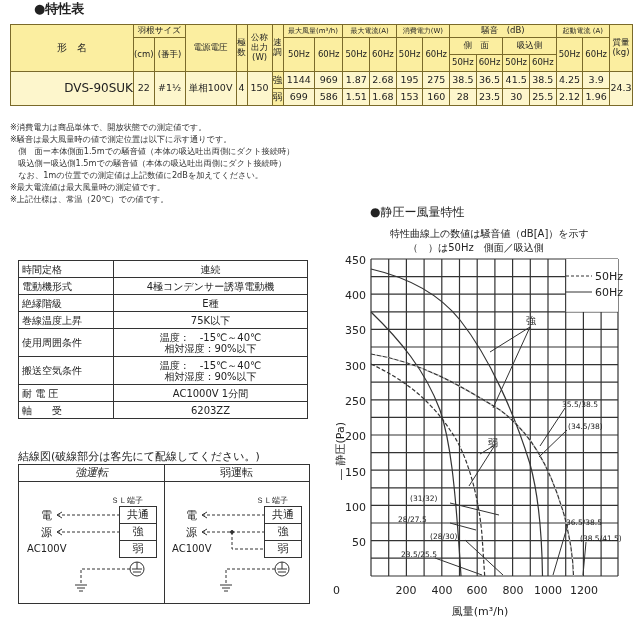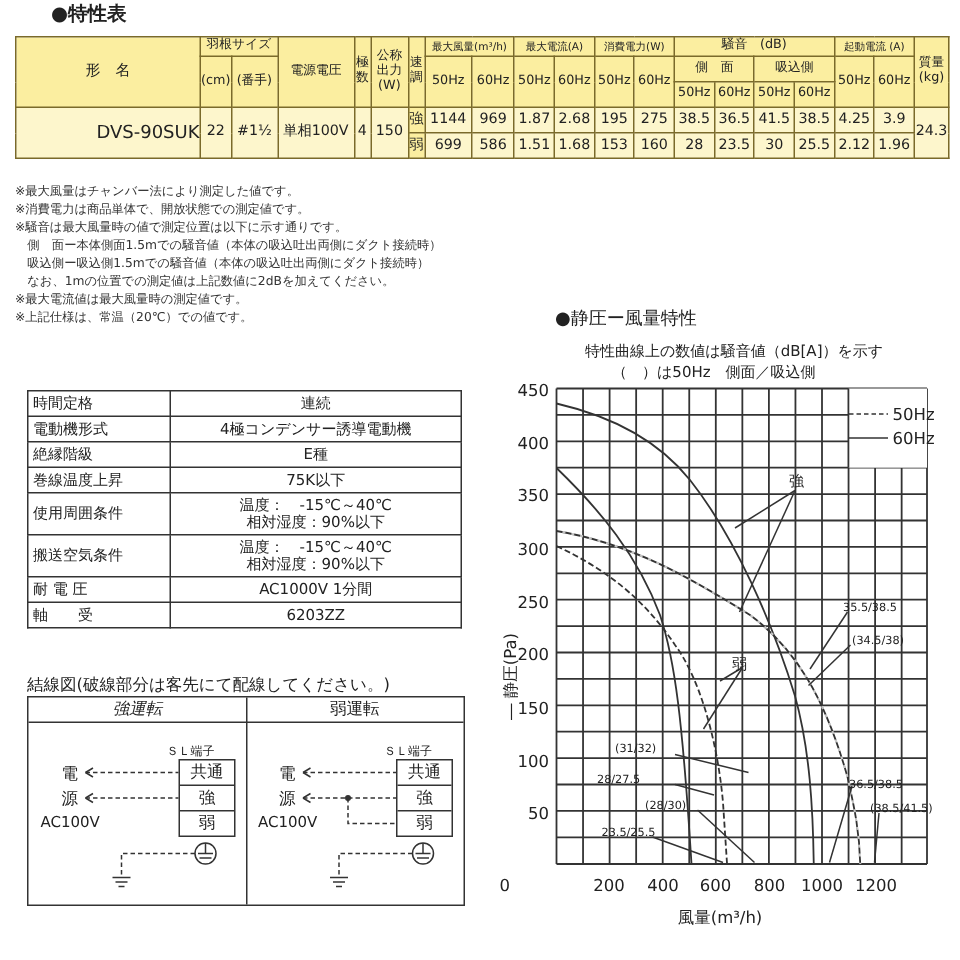--- a/index.html
+++ b/index.html
@@ -98,21 +98,20 @@
     <td>23.5</td>
     <td>30</td>
     <td>25.5</td>
     <td>2.12</td>
     <td>1.96</td>
   </tr>
 </tbody>
   </table>
 
 <div class="abs notes">
-  <div>※最大風量はチャンバー法により測定した値です。</div>
   <div>※消費電力は商品単体で、開放状態での測定値です。</div>
   <div>※騒音は最大風量時の値で測定位置は以下に示す通りです。</div>
   <div>　側　面ー本体側面1.5mでの騒音値（本体の吸込吐出両側にダクト接続時）</div>
   <div>　吸込側ー吸込側1.5mでの騒音値（本体の吸込吐出両側にダクト接続時）</div>
   <div>　なお、1mの位置での測定値は上記数値に2dBを加えてください。</div>
   <div>※最大電流値は最大風量時の測定値です。</div>
   <div>※上記仕様は、常温（20℃）での値です。</div>
 </div>
 
 <table class="ptab">

